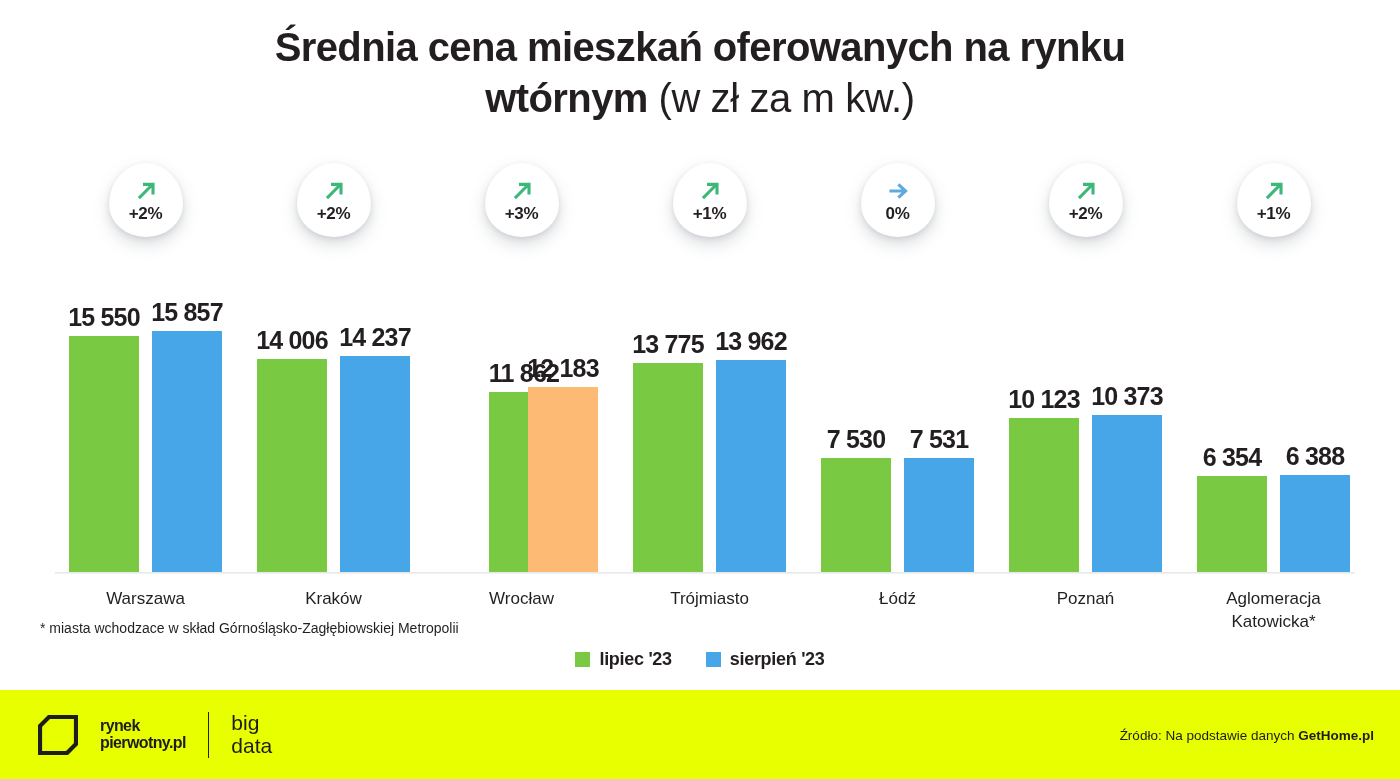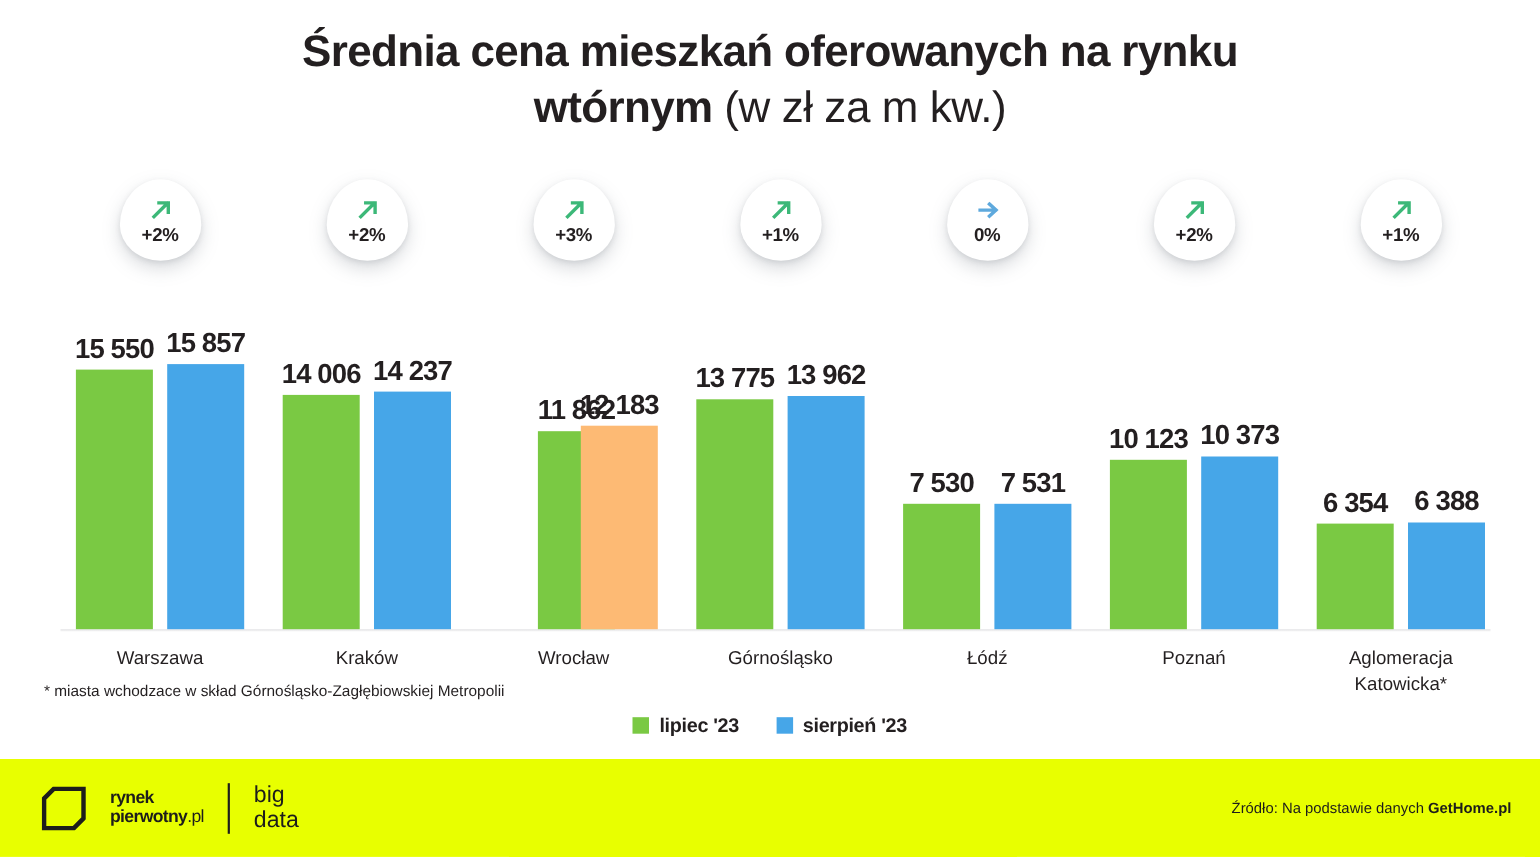--- a/index.html
+++ b/index.html
@@ -196,21 +196,21 @@
   }
   #logo-mark { width: 40px; height: 40px; display: block; }
   #logo-words {
     font-size: 16px;
     font-weight: 700;
     color: #1d1d1b;
     line-height: 1.05;
     letter-spacing: -0.6px;
     white-space: nowrap;
   }
-  #logo-words .pl { font-weight: 400; }
+  #logo-words .pl { font-weight: 700; }
   #logo-divider {
     width: 1.5px;
     height: 46px;
     background: #1d1d1b;
   }
   #bigdata {
     font-size: 21px;
     font-weight: 400;
     color: #1d1d1b;
     line-height: 1.05;
@@ -319,21 +319,21 @@
             </div>
           </div>
           <div class="bars">
             <div class="bar green" style="height: 209.1px; background: rgb(122, 201, 67);">
               <span class="bar-label">13 775</span>
             </div>
             <div class="bar blue" style="height: 211.9px; background: rgb(70, 166, 232);">
               <span class="bar-label">13 962</span>
             </div>
           </div>
-          <div class="cat-label">Górnośląsko</div>
+          <div class="cat-label">Trójmiasto</div>
         </div>
         <div class="group" style="left: 807px; width: 181px;">
           <div class="badge" style="top: 163px;">
             <div class="badge-tip"></div>
             <div class="badge-shape"></div>
             <div class="badge-inner">
               <svg class="badge-arrow" viewBox="0 0 24 24">
                 <path d="M5 12 L19 12 M13.5 6.5 L19.5 12 L13.5 17.5" fill="none" stroke="#5ea9dd" stroke-width="3.1" stroke-linecap="square" stroke-linejoin="miter"></path>
               </svg>
               <div class="badge-pct">0%</div>

